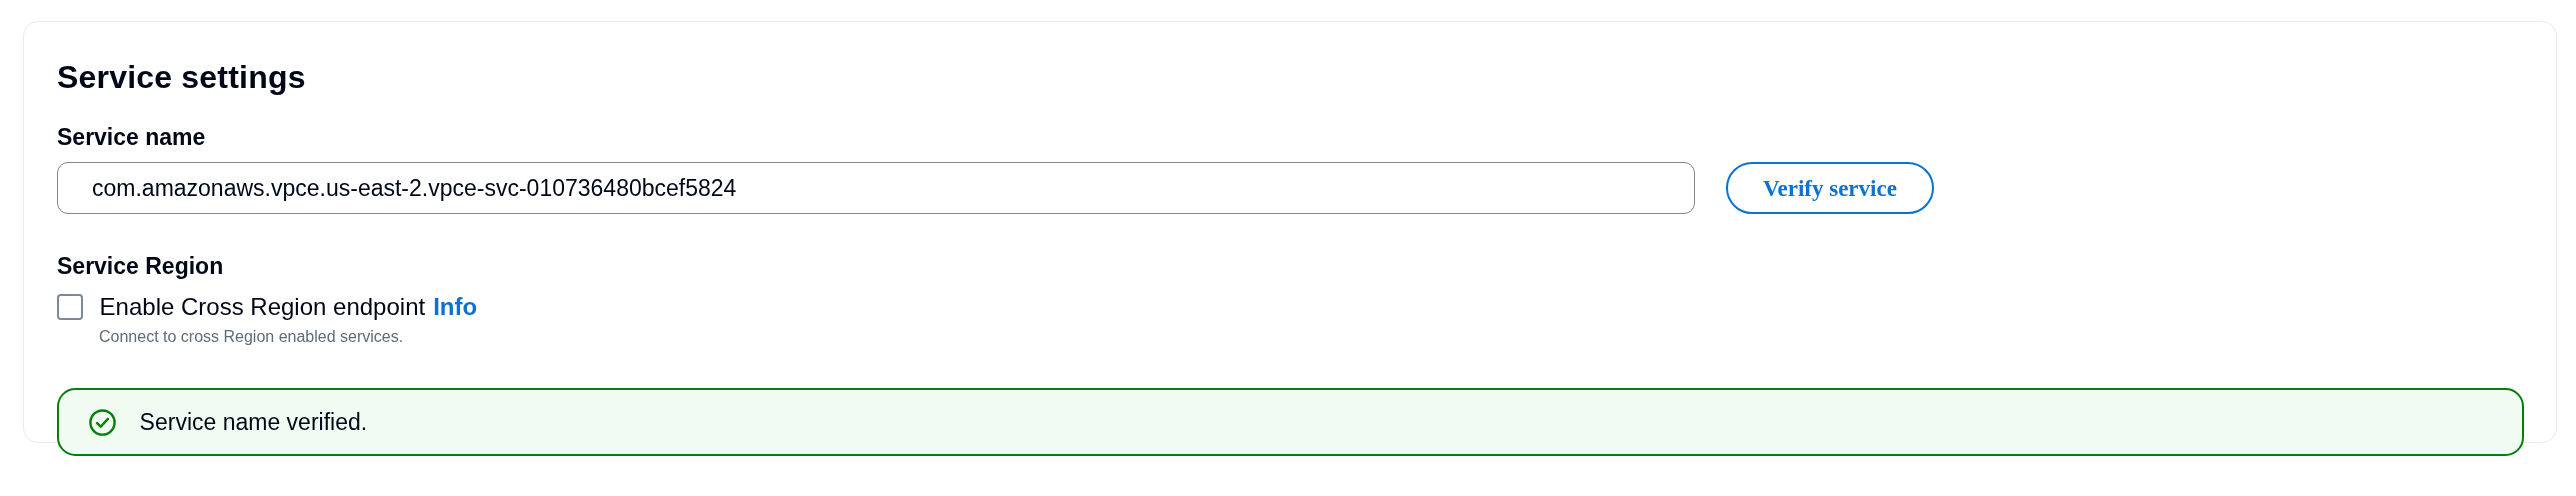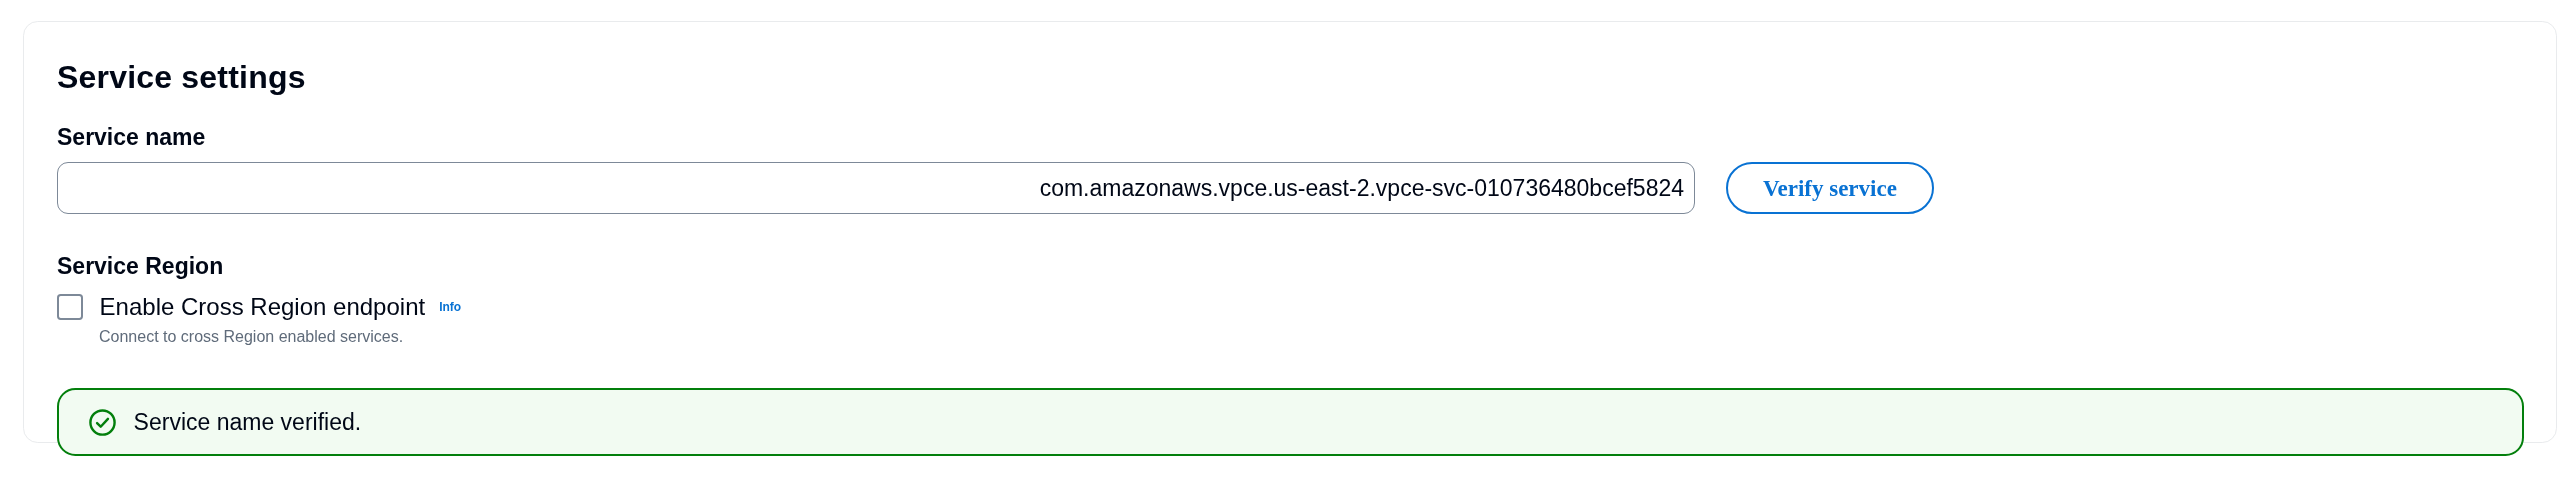--- a/index.html
+++ b/index.html
@@ -38,27 +38,26 @@
   .input-row {
     display: flex;
     align-items: center;
     margin-bottom: 39px;
   }
   .text-input {
     width: 1638px;
     height: 52px;
     border: 1.8px solid #7d8998;
     border-radius: 11px;
-    padding: 0 10px;
+    padding: 0 34px;
     font-family: "Liberation Sans", "DejaVu Sans", sans-serif;
     font-size: 23px;
     color: #000716;
     background: #ffffff;
     outline: none;
-    text-align: right;
   }
   .verify-btn {
     margin-left: 31px;
     height: 52px;
     padding: 0 35px;
     background: #ffffff;
     border: 2.8px solid #0972d3;
     border-radius: 26px;
     color: #0972d3;
     font-family: Liberation Serif, serif;
@@ -81,42 +80,43 @@
     flex: 0 0 auto;
     cursor: pointer;
   }
   .checkbox-label {
     font-size: 24px;
     margin-left: 16.6px;
     cursor: pointer;
     text-align: right;
   }
   .info-link {
-    font-size: 12px;
+    font-size: 24px;
     font-weight: 700;
     color: #0972d3;
-    margin-left: 14px;
+    margin-left: 8px;
     text-decoration: none;
     cursor: pointer;
   }
   .helper-text {
     font-size: 16px;
     color: #5f6b7a;
     margin: 7.4px 0 0 42px;
   }
   .alert-success {
     margin-top: 42px;
     width: 2467px;
     height: 68px;
     background: #f2fbf2;
     border: 2.8px solid #037f0c;
     border-radius: 18.4px;
     display: flex;
     align-items: center;
     padding: 0 29px;
+    gap: 6px;
   }
   .alert-icon {
     width: 29px;
     height: 29px;
     flex: 0 0 auto;
     display: inline-flex;
   }
   .alert-message {
     font-size: 23px;
     margin-left: 16.6px;

